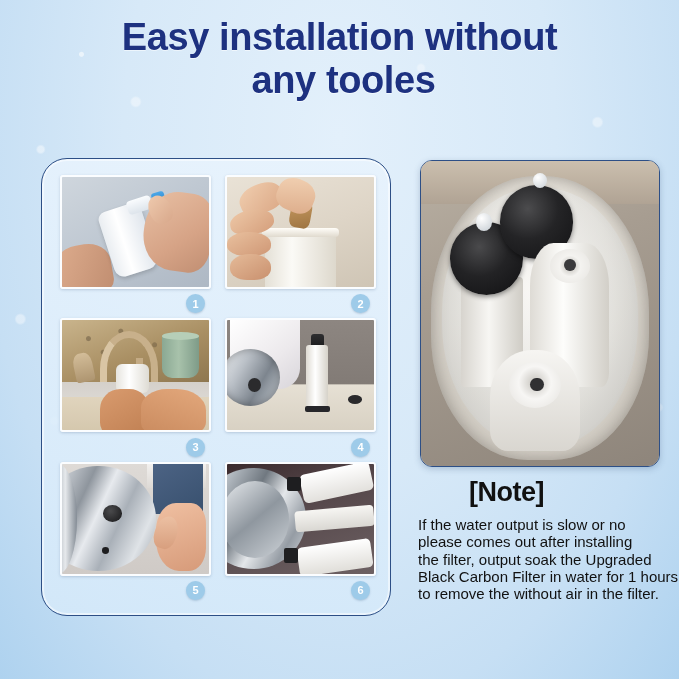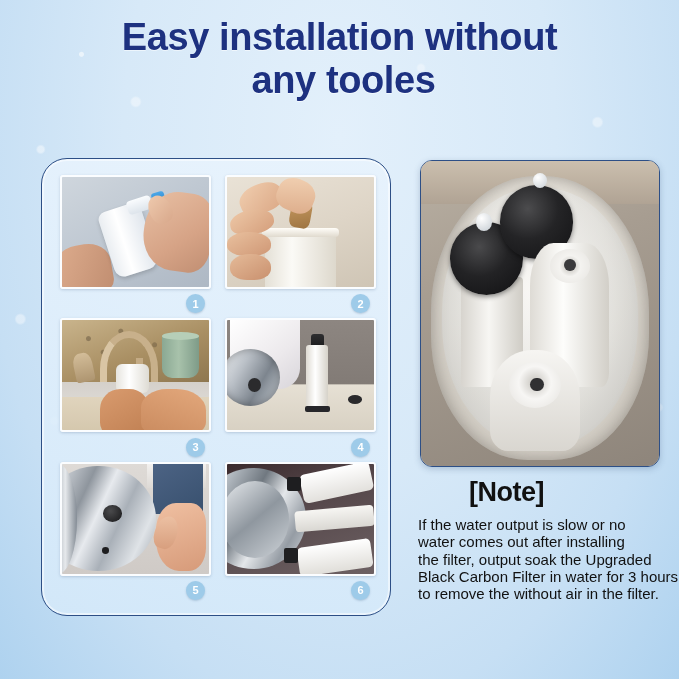--- a/index.html
+++ b/index.html
@@ -349,19 +349,19 @@
       <div class="wht2hole"></div>
       <div class="wht3"></div>
       <div class="wht3top"></div>
       <div class="wht3hole"></div>
     </div>
   </div>
 
   <div class="note-h">[Note]</div>
   <div class="note-b">
     <span>If the water output is slow or no</span>
-    <span>water comes out after installing</span>
+    <span>please comes out after installing</span>
     <span>the filter, output soak the Upgraded</span>
-    <span>Black Carbon Filter in water for 3 hours</span>
+    <span>Black Carbon Filter in water for 1 hours</span>
     <span>to remove the without air in the filter.</span>
   </div>
 
 </div>
 
 </body></html>

